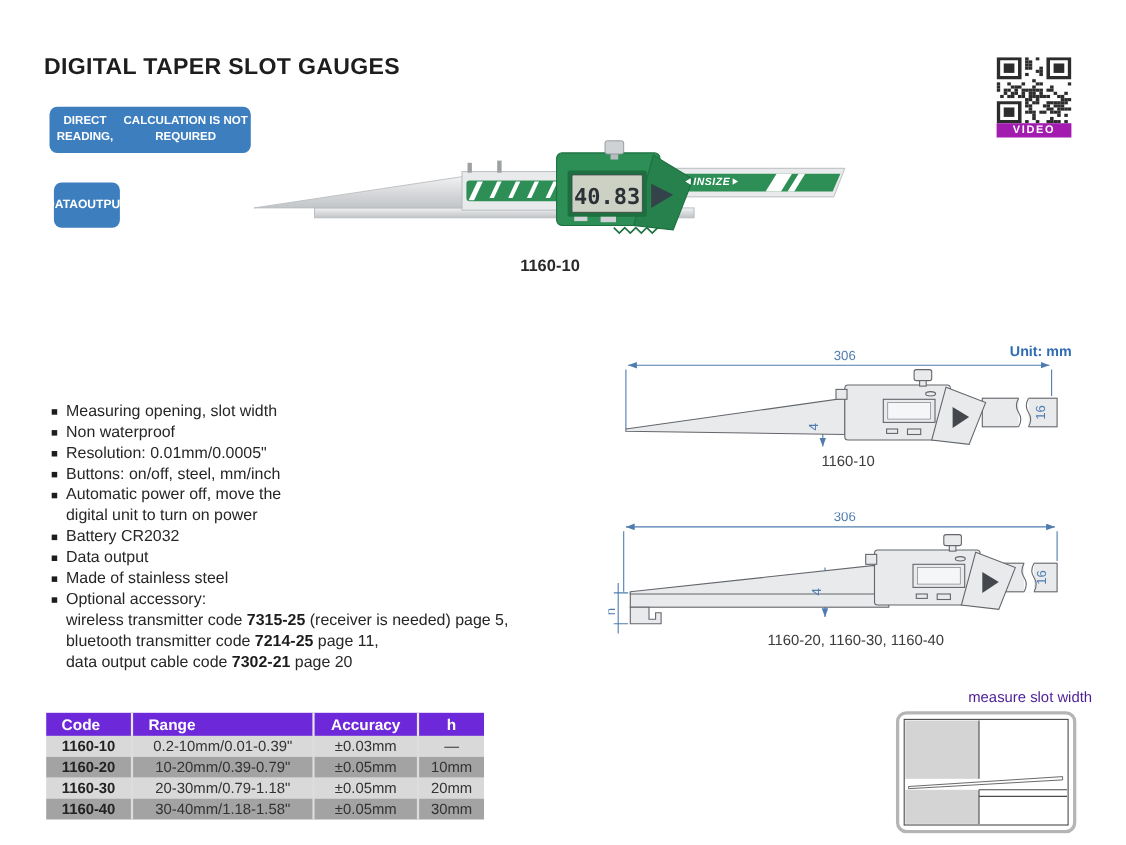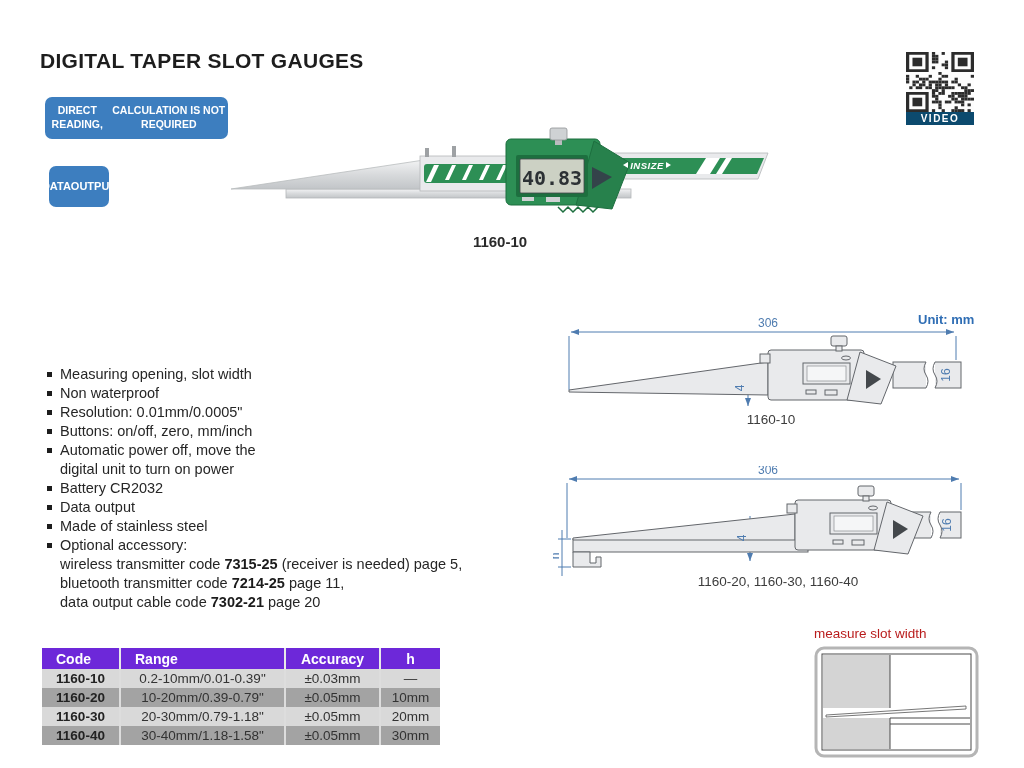--- a/index.html
+++ b/index.html
@@ -23,21 +23,21 @@
     display:flex; flex-direction:row; align-items:center; justify-content:center;
     text-align:center; font-weight:bold; line-height:1.3;
   }
   #badge-direct { left:45px; top:80px; width:183px; height:42px; font-size:10.5px; }
   #badge-data   { left:49px; top:149px; width:60px;  height:41px; font-size:11px; }
 
   
   #qr-block { left:906px; top:35px; width:68px; }
   #qr-block svg { display:block; width:68px; height:60px; background:#fdfdfd; }
   #video-bar {
-    background:#0c4a6e; color:#ffffff; font-size:10px; font-weight:bold;
+    background:#a21caf; color:#ffffff; font-size:10px; font-weight:bold;
     letter-spacing:1.5px; text-align:center; height:13px; line-height:13px;
   }
 
   
   #product { left:228px; top:110px; width:546px; height:102px; }
   #product svg { display:block; }
   #brand-overlay {
     position:absolute; left:388px; top:31px; width:62px; height:14px;
     display:flex; align-items:center; justify-content:center; gap:2px;
     color:#ffffff; font-size:9.5px; font-weight:bold; font-style:italic;
@@ -80,21 +80,21 @@
     border-right:2px solid #dddddd; padding:0;
   }
   #spec-table td:last-child { border-right:none; }
   #spec-table td.code { font-weight:bold; color:#222222; }
   #spec-table tr.odd  td { background:#d9d9d9; }
   #spec-table tr.even td { background:#a3a3a3; }
   .col-code { width:78px; } .col-range { width:165px; }
   .col-acc  { width:95px; } .col-h { width:60px; }
 
   
-  #slot-label { left:814px; top:609px; width:165px; text-align:left; font-size:13.5px; color:#b91c1c; }
+  #slot-label { left:854px; top:609px; width:165px; text-align:center; font-size:13.5px; color:#4c1d95; }
   #slot-diagram { left:814px; top:629px; }
 </style>
 </head>
 <body>
 
 <div id="page">
 
   <div id="title" class="abs">DIGITAL TAPER SLOT GAUGES</div>
 
   <div id="qr-block" class="abs">
@@ -294,21 +294,21 @@
     <div class="feat-line">
         <span class="bullet"></span>
         <span>Non waterproof</span>
       </div>
     <div class="feat-line">
         <span class="bullet"></span>
         <span>Resolution: 0.01mm/0.0005"</span>
       </div>
     <div class="feat-line">
         <span class="bullet"></span>
-        <span>Buttons: on/off, zero, mm/inch</span>
+        <span>Buttons: on/off, steel, mm/inch</span>
       </div>
     <div class="feat-line">
         <span class="bullet"></span>
         <span>Automatic power off, move the</span>
       </div>
     <div class="feat-line no-bullet">
         <span>digital unit to turn on power</span>
       </div>
     <div class="feat-line">
         <span class="bullet"></span>

